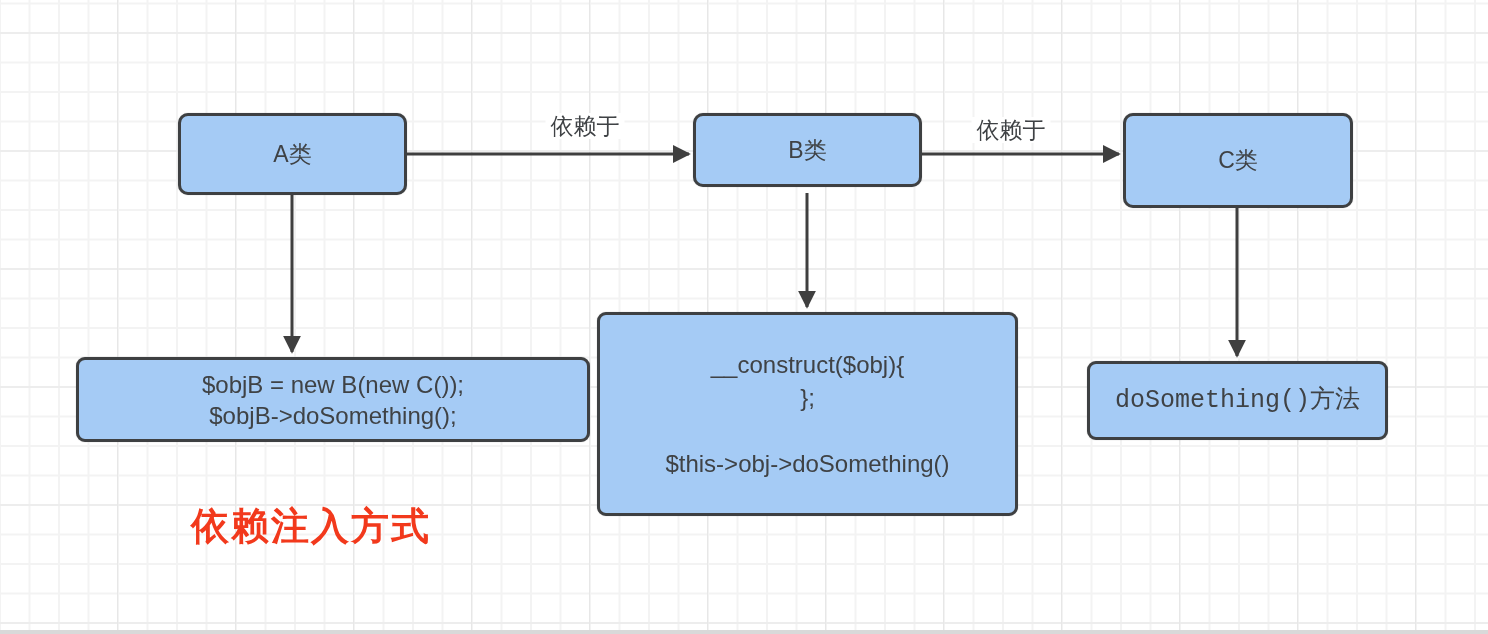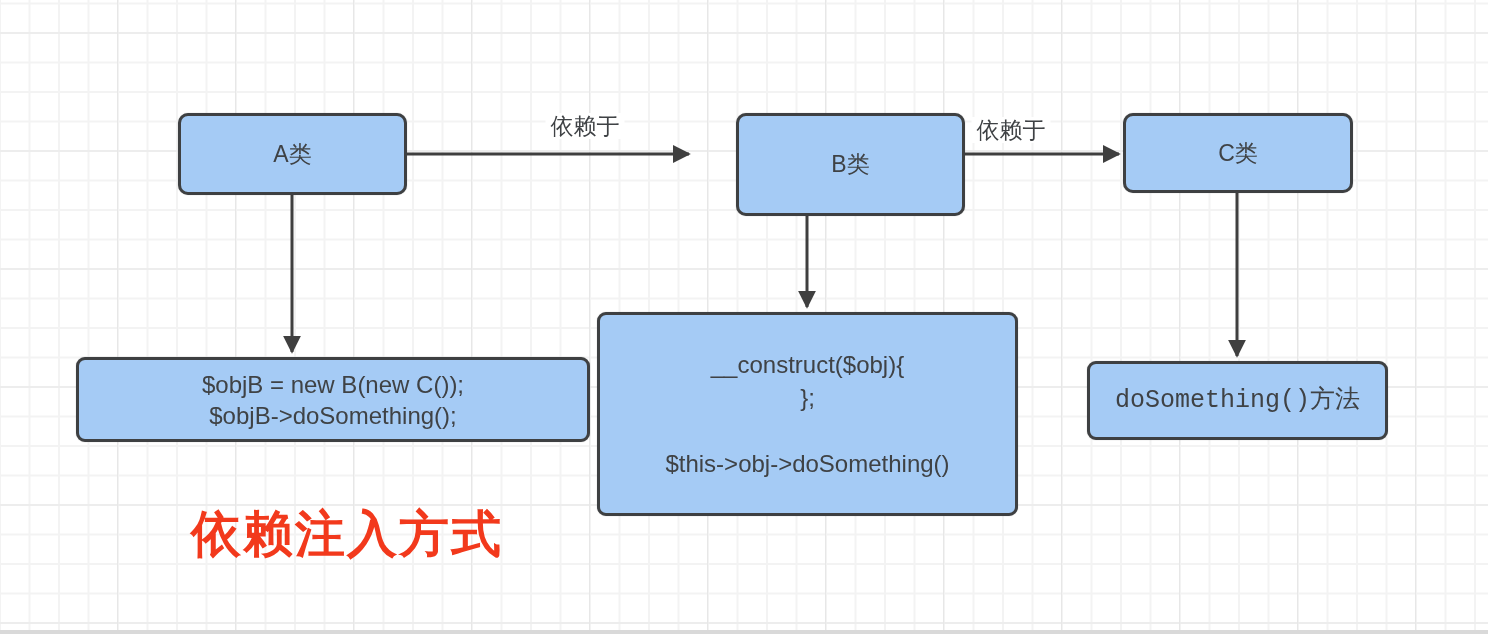--- a/index.html
+++ b/index.html
@@ -58,21 +58,21 @@
     padding:0 5px;
     font-size:23px;
     line-height:26px;
     color:var(--text);
     white-space:nowrap;
   }
 
   .annotation{
     position:absolute;
     left:191px;top:501px;
-    font-size:50px;
+    font-size:38px;
     font-weight:700;
     letter-spacing:2px;
     color:var(--annotation);
     white-space:nowrap;
   }
 
   .bottom-strip{
     position:absolute;left:0;bottom:0;
     width:100%;height:4px;
     background:var(--edge-strip);
@@ -93,25 +93,25 @@
     <path class="edge" d="M 922 154 L 1119 154" marker-end="url(#arrow)"></path>
     <path class="edge" d="M 292 195 L 292 352" marker-end="url(#arrow)"></path>
     <path class="edge" d="M 807 193 L 807 307" marker-end="url(#arrow)"></path>
     <path class="edge" d="M 1237 193 L 1237 356" marker-end="url(#arrow)"></path>
   </svg>
 
   <div class="node class-node" style="left:178px;top:113px;width:229px;height:82px;">
     <span>A类</span>
   </div>
 
-  <div class="node class-node" style="left:693px;top:113px;width:229px;height:103px;margin-left:43px;">
+  <div class="node class-node" style="left:693px;top:113px;width:229px;height:74px;">
     <span>B类</span>
   </div>
 
-  <div class="node class-node" style="left:1123px;top:113px;width:230px;height:80px;">
+  <div class="node class-node" style="left:1123px;top:113px;width:230px;height:95px;">
     <span>C类</span>
   </div>
 
   <div class="edge-label" style="left:585px;top:113px;">依赖于</div>
   <div class="edge-label" style="left:1011px;top:117px;">依赖于</div>
 
   <div class="node code-node small-lines" style="left:36px;top:357px;width:514px;height:85px;margin-left:40px;">
     <div class="code-line">$objB = new B(new C());</div>
     <div class="code-line">$objB-&gt;doSomething();</div>
   </div>

